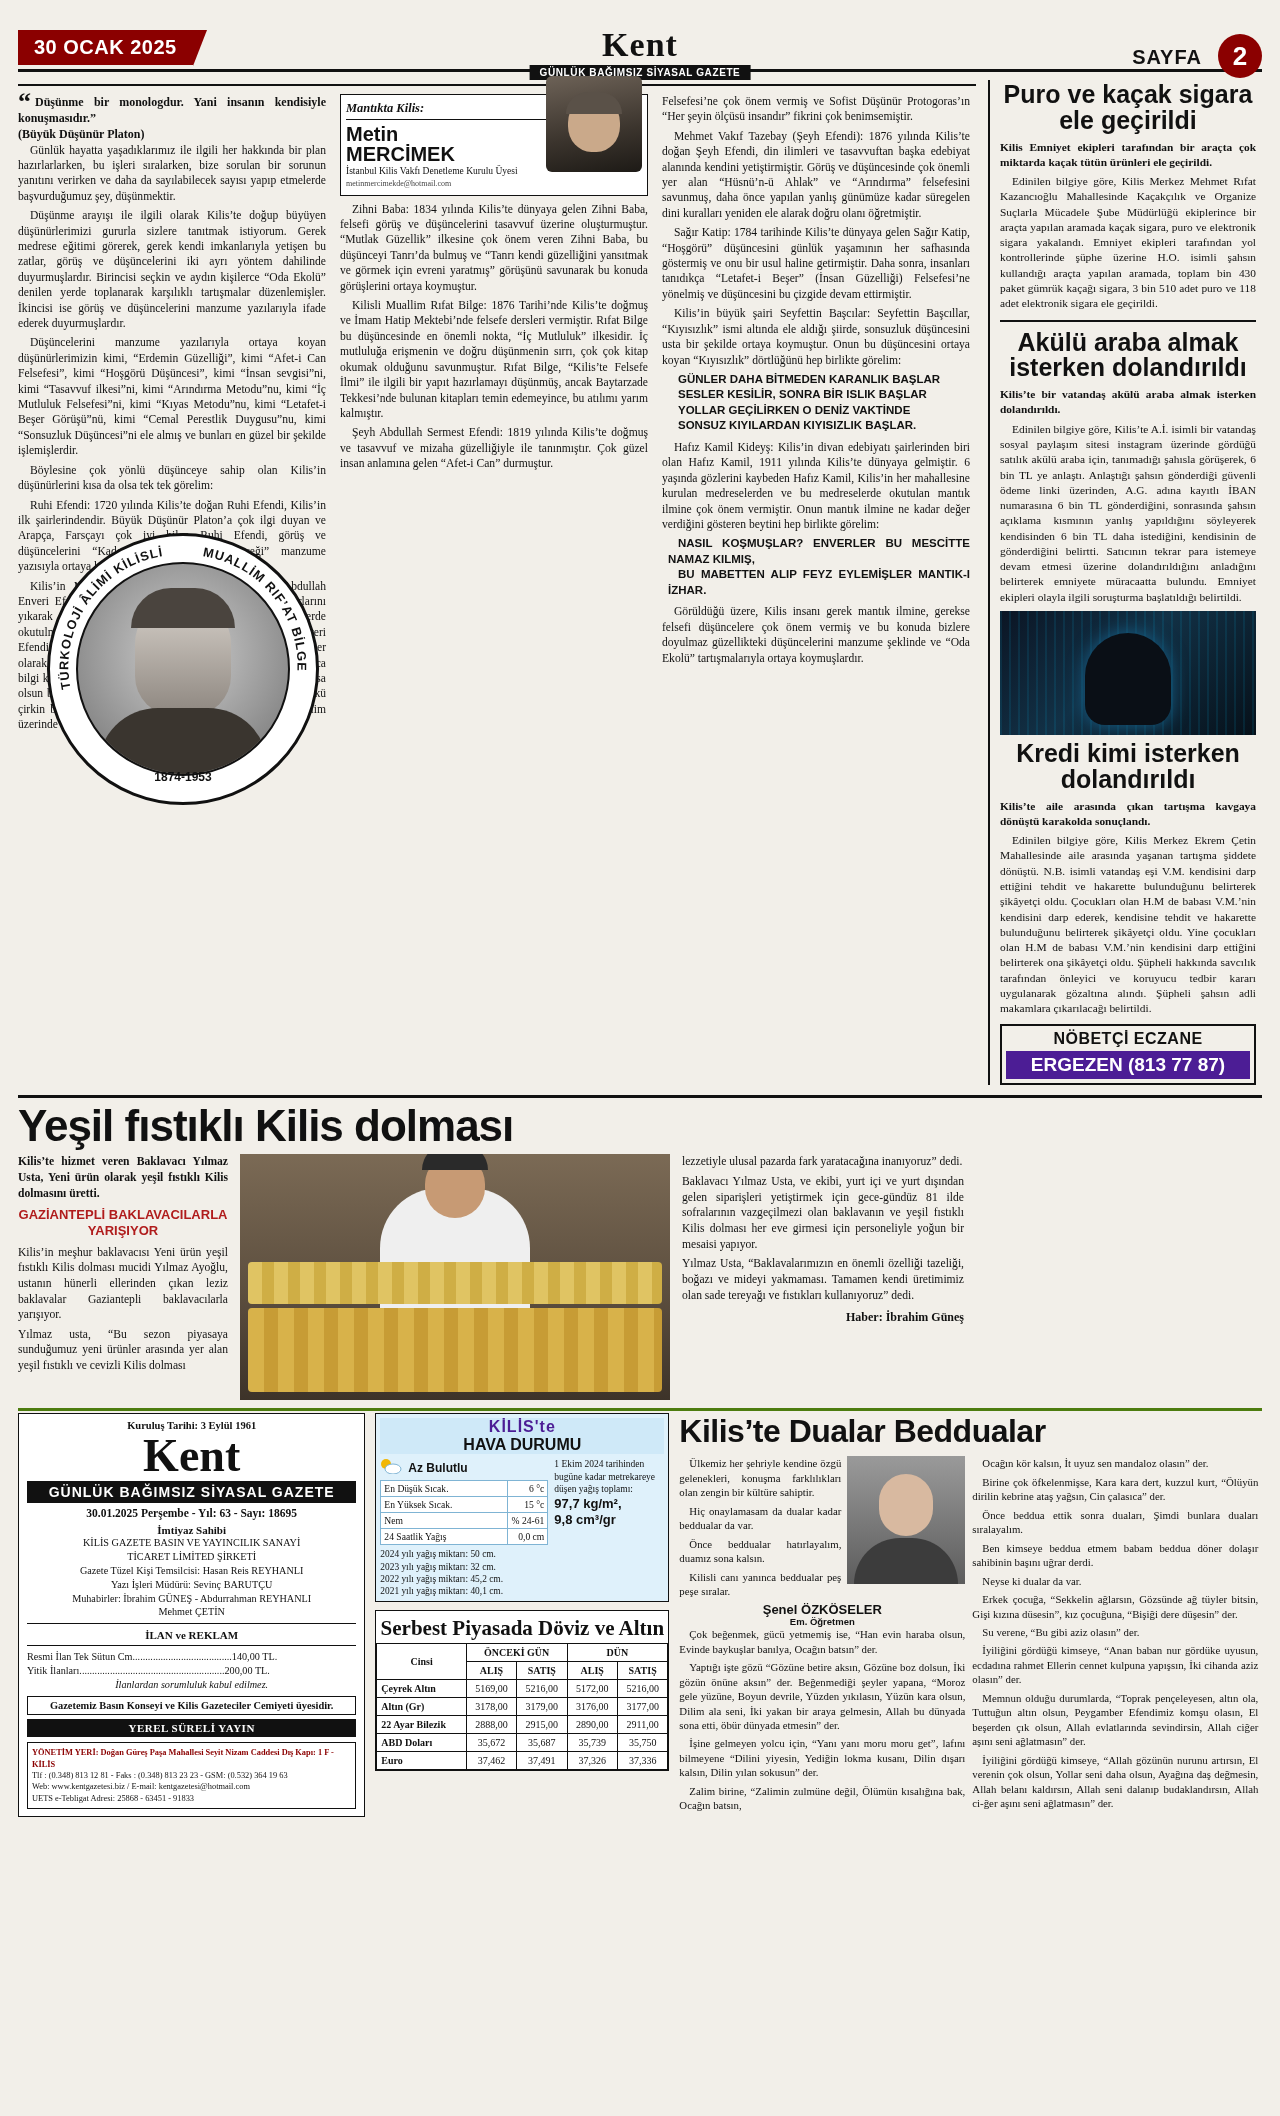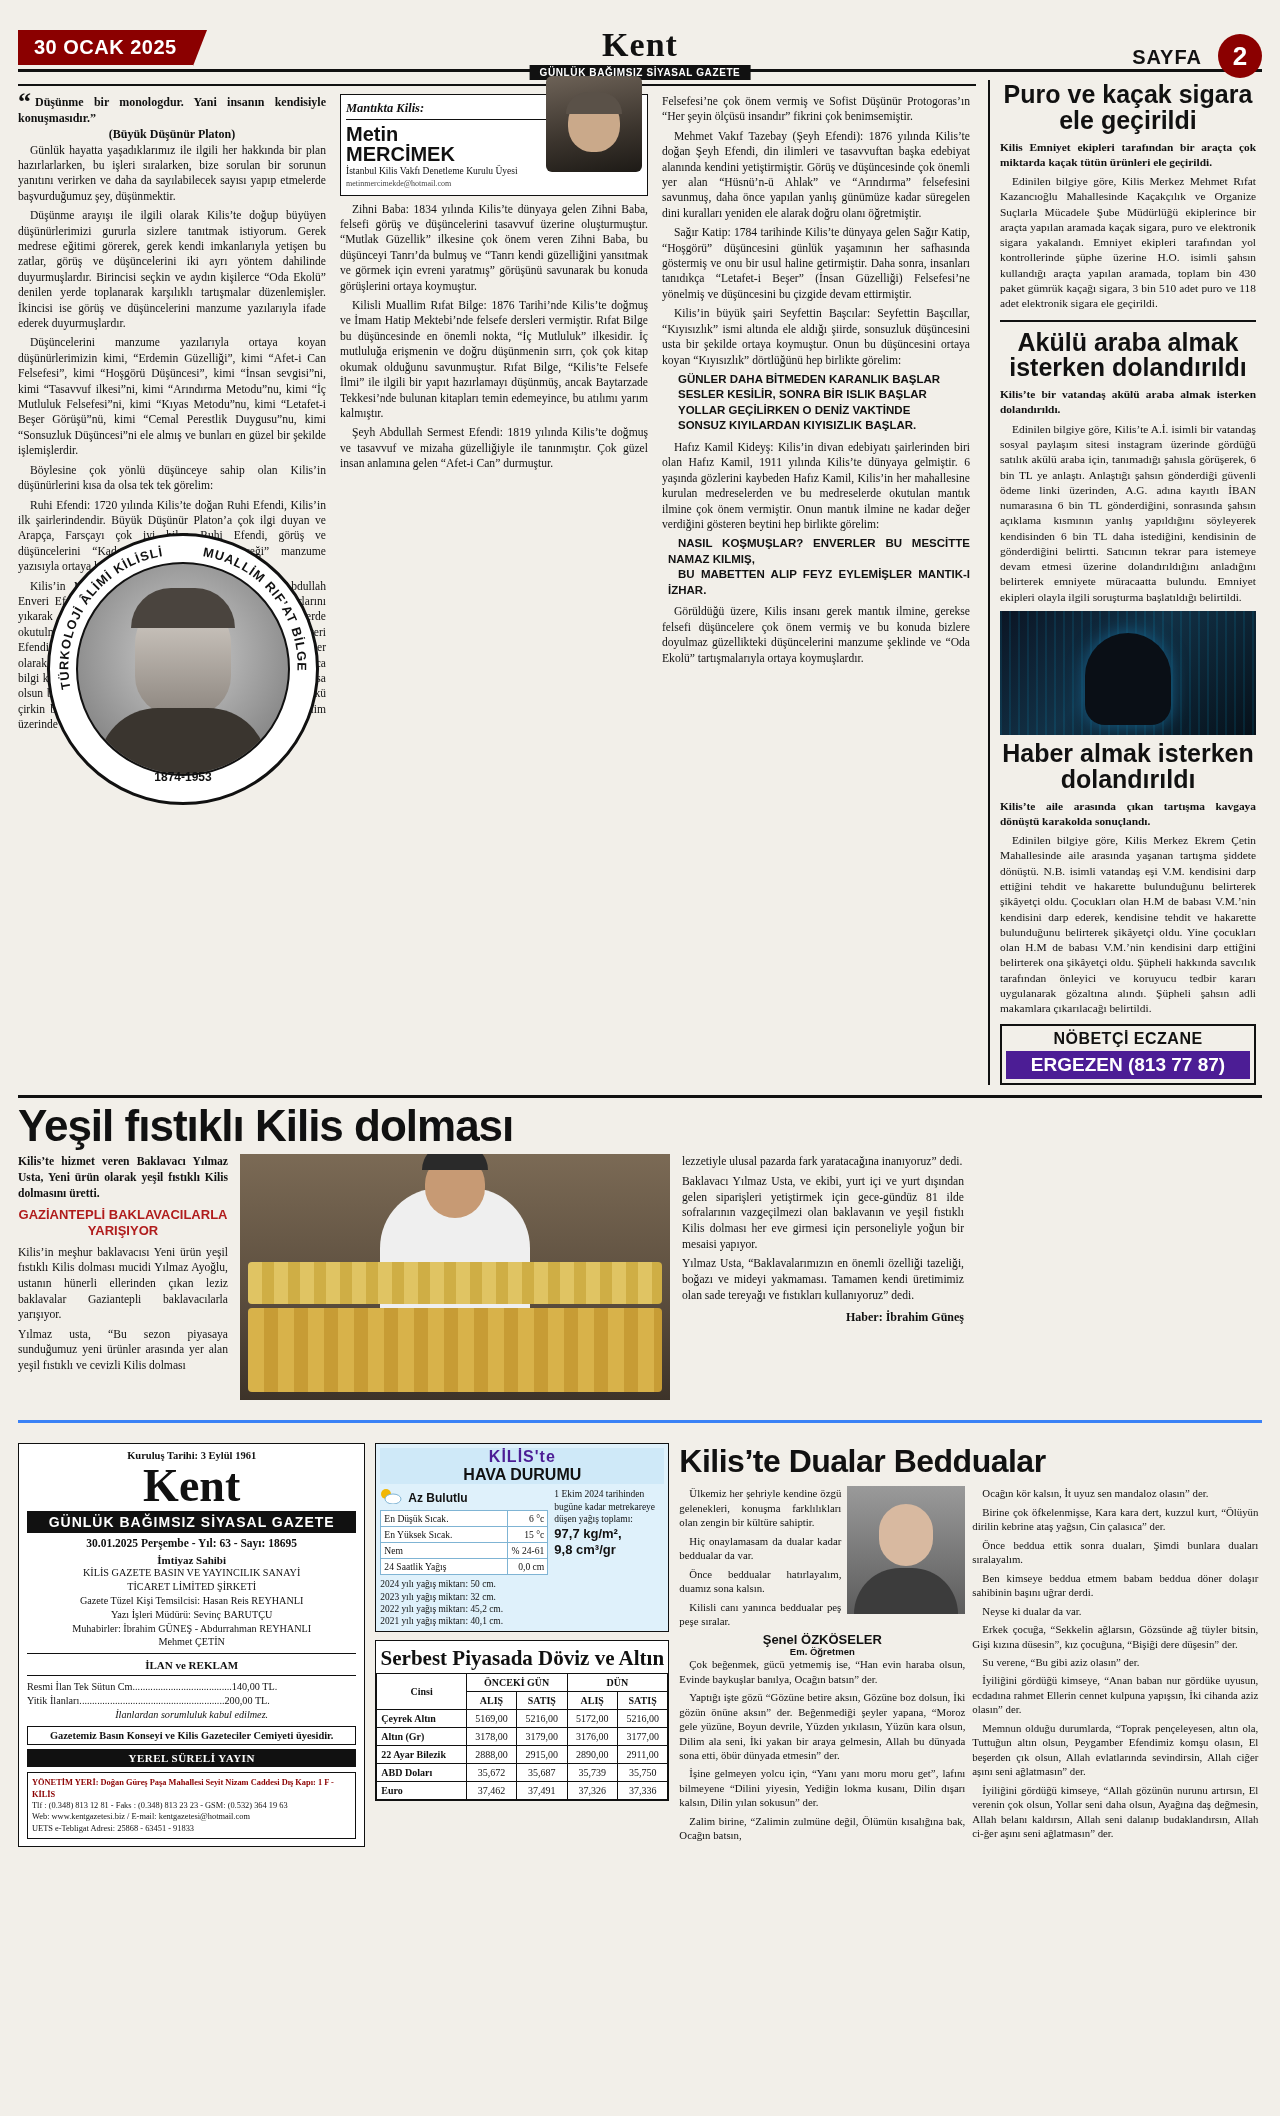--- a/index.html
+++ b/index.html
@@ -107,21 +107,21 @@
 
   
   .ph-wall{position:absolute;inset:0;background:linear-gradient(180deg,#7b6a55 0%,#5d4f3f 55%,#3d3329 100%);}
   .ph-tray{position:absolute;left:8px;bottom:8px;right:8px;height:84px;background:repeating-linear-gradient(90deg,#d8b24a 0 16px,#c79c35 16px 30px);border-radius:4px;}
   .ph-tray2{position:absolute;left:8px;bottom:96px;right:8px;height:42px;background:repeating-linear-gradient(90deg,#e0c463 0 14px,#cfae45 14px 26px);border-radius:4px;}
   .ph-man{position:absolute;left:50%;top:34px;transform:translateX(-50%);width:150px;height:138px;background:#efefef;border-radius:60px 60px 10px 10px;}
   .ph-man:before{content:"";position:absolute;left:50%;top:-34px;transform:translateX(-50%);width:60px;height:64px;border-radius:30px;background:#c79a74;}
   .ph-man:after{content:"";position:absolute;left:50%;top:-44px;transform:translateX(-50%);width:66px;height:26px;border-radius:33px 33px 0 0;background:#2a2a2a;}
 
   
-  .bottomrow { display:flex; gap:10px; margin-top:20px; border-top:3px solid #3b82f6; padding-top:20px;}
+  .bottomrow { display:flex; gap:10px; margin-top:8px; border-top:3px solid #4d7c0f; padding-top:2px;}
   .kent-box { width:356px; border:1px solid #111; padding:6px 8px; font-size:10.5px; text-align:center; background:#fff;}
   .kent-box .kur { font-size:10.5px; font-weight:bold; }
   .kent-logo { font-family:"Liberation Serif",serif; font-weight:bold; font-size:46px; line-height:1; margin:2px 0 2px 0;}
   .kent-strip { background:#111; color:#fff; font-family:"Liberation Sans",sans-serif; font-weight:bold; font-size:14px; letter-spacing:1px; padding:3px 0; }
   .kent-line { font-weight:bold; font-size:11.5px; margin:4px 0 2px 0;}
   .kent-sec { font-weight:bold; font-size:11px; margin-top:5px;}
   .kent-small { font-size:10.2px; line-height:1.35;}
   .kent-hr { border-top:1px solid #111; margin:4px 0;}
   .kent-bar { border:1px solid #111; font-weight:bold; font-size:10.4px; padding:3px; margin-top:5px;}
   .kent-yerel { background:#111; color:#fff; font-weight:bold; font-size:11px; padding:3px; margin-top:4px; letter-spacing:0.5px;}
@@ -183,21 +183,21 @@
 
     <div class="leftcol">
       <div class="rule"></div>
 
       <div class="cols3">
 
         <div class="col">
           <div class="quote-lead">
             <span class="quote-mark">“</span>
             <span>Düşünme bir monologdur. Yani insanın kendisiyle konuşmasıdır.”</span>
-            <div style="text-align:center">(Büyük Düşünür Platon)</div>
+            <div style="text-align:left">(Büyük Düşünür Platon)</div>
           </div>
           <p>Günlük hayatta yaşadıklarımız ile ilgili her hakkında bir plan hazırlarlarken, bu işleri sıralarken, bize sorulan bir sorunun yanıtını verirken ve daha da sayılabilecek sayısı yapıp etmelerde başvurduğumuz şey, düşünmektir.</p>
           <p>Düşünme arayışı ile ilgili olarak Kilis’te doğup büyüyen düşünürlerimizi gururla sizlere tanıtmak istiyorum. Gerek medrese eğitimi görerek, gerek kendi imkanlarıyla yetişen bu zatlar, görüş ve düşüncelerini iki ayrı yöntem dahilinde duyurmuşlardır. Birincisi seçkin ve aydın kişilerce “Oda Ekolü” denilen yerde toplanarak karşılıklı tartışmalar düzenlemişler. İkincisi ise görüş ve düşüncelerini manzume yazılarıyla ifade ederek duyurmuşlardır.</p>
           <p>Düşüncelerini manzume yazılarıyla ortaya koyan düşünürlerimizin kimi, “Erdemin Güzelliği”, kimi “Afet-i Can Felsefesi”, kimi “Hoşgörü Düşüncesi”, kimi “İnsan sevgisi”ni, kimi “Tasavvuf ilkesi”ni, kimi “Arındırma Metodu”nu, kimi “İç Mutluluk Felsefesi”ni, kimi “Kıyas Metodu”nu, kimi “Letafet-i Beşer Görüşü”nü, kimi “Cemal Perestlik Duygusu”nu, kimi “Sonsuzluk Düşüncesi”ni ele almış ve bunları en güzel bir şekilde işlemişlerdir.</p>
           <p>Böylesine çok yönlü düşünceye sahip olan Kilis’in düşünürlerini kısa da olsa tek tek görelim:</p>
           <p>Ruhi Efendi: 1720 yılında Kilis’te doğan Ruhi Efendi, Kilis’in ilk şairlerindendir. Büyük Düşünür Platon’a çok ilgi duyan ve Arapça, Farsçayı çok iyi bilen Ruhi Efendi, görüş ve düşüncelerini “Kaderin Önüne Geçilemeyeceği” manzume yazısıyla ortaya koymuştur.</p>
           <p>Kilis’in Mantık Alimi Abdullah Enveri Efendi: Abdullah Enveri Efendi, Kilis’te 17 ve 18 yüzyılın karanlık duvarlarını yıkarak mantık ilmine gönül veren ve bunu medreselerde okutulmasını gerçekleştiren ilim adamı olmuştur. Abdullah Enveri Efendi, Büyük Mantıkçı Aristo’nun “Kıyas Metodu”nu bir rehber olarak benimsemiş ve mantık ilmine bir sistem getirmiştir. Ayrıca bilgi kavramına çok önem veren Abdullah Enveri, “Her ne olursa olsun bir şeyin bilgisi, o şeyi bilmemekten daha güzeldir. Çünkü çirkin bile olsa o bilgiden yararlanabilinir” diye bilgi ve bilim üzerinde çok durmuştur.</p>
         </div>
 
         <div class="col">
@@ -270,21 +270,21 @@
         <div class="rail-p">
           <p class="lead">Kilis’te bir vatandaş akülü araba almak isterken dolandırıldı.</p>
           <p>Edinilen bilgiye göre, Kilis’te A.İ. isimli bir vatandaş sosyal paylaşım sitesi instagram üzerinde gördüğü satılık akülü araba için, tanımadığı şahısla görüşerek, 6 bin TL ye anlaştı. Anlaştığı şahsın gönderdiği güvenli ödeme linki üzerinden, A.G. adına kayıtlı İBAN numarasına 6 bin TL gönderdiğini, sonrasında şahsın açıklama kısmının yanlış yapıldığını söyleyerek kendisinden 6 bin TL daha istediğini, kendisinin de gönderdiğini belirtti. Satıcının tekrar para istemeye devam etmesi üzerine dolandırıldığını anladığını belirterek emniyete müracaatta bulundu. Emniyet ekipleri olayla ilgili soruşturma başlatıldığı belirtildi.</p>
         </div>
         <div class="rail-img">
           <div class="code"></div>
           <div class="hood"></div>
         </div>
       </div>
       <div>
-        <div class="rail-h">Haber almak isterken dolandırıldı</div>
+        <div class="rail-h">Kredi kimi isterken dolandırıldı</div>
         <div class="rail-p">
           <p class="lead">Kilis’te aile arasında çıkan tartışma kavgaya dönüştü karakolda sonuçlandı.</p>
           <p>Edinilen bilgiye göre, Kilis Merkez Ekrem Çetin Mahallesinde aile arasında yaşanan tartışma şiddete dönüştü. N.B. isimli vatandaş eşi V.M. kendisini darp ettiğini tehdit ve hakarette bulunduğunu belirterek şikâyetçi oldu. Çocukları olan H.M de babası V.M.’nin kendisini darp ederek, kendisine tehdit ve hakarette bulunduğunu belirterek şikâyetçi oldu. Yine çocukları olan H.M de babası V.M.’nin kendisini darp ettiğini belirterek ona şikâyetçi oldu. Şüpheli hakkında savcılık tarafından önleyici ve koruyucu tedbir kararı uygulanarak gözaltına alındı. Şüpheli şahsın adli makamlara çıkarılacağı belirtildi.</p>
         </div>
       </div>
 
       <div class="nobetci">
         <div class="t">NÖBETÇİ ECZANE</div>
         <div class="e">
           <span>ERGEZEN</span>

